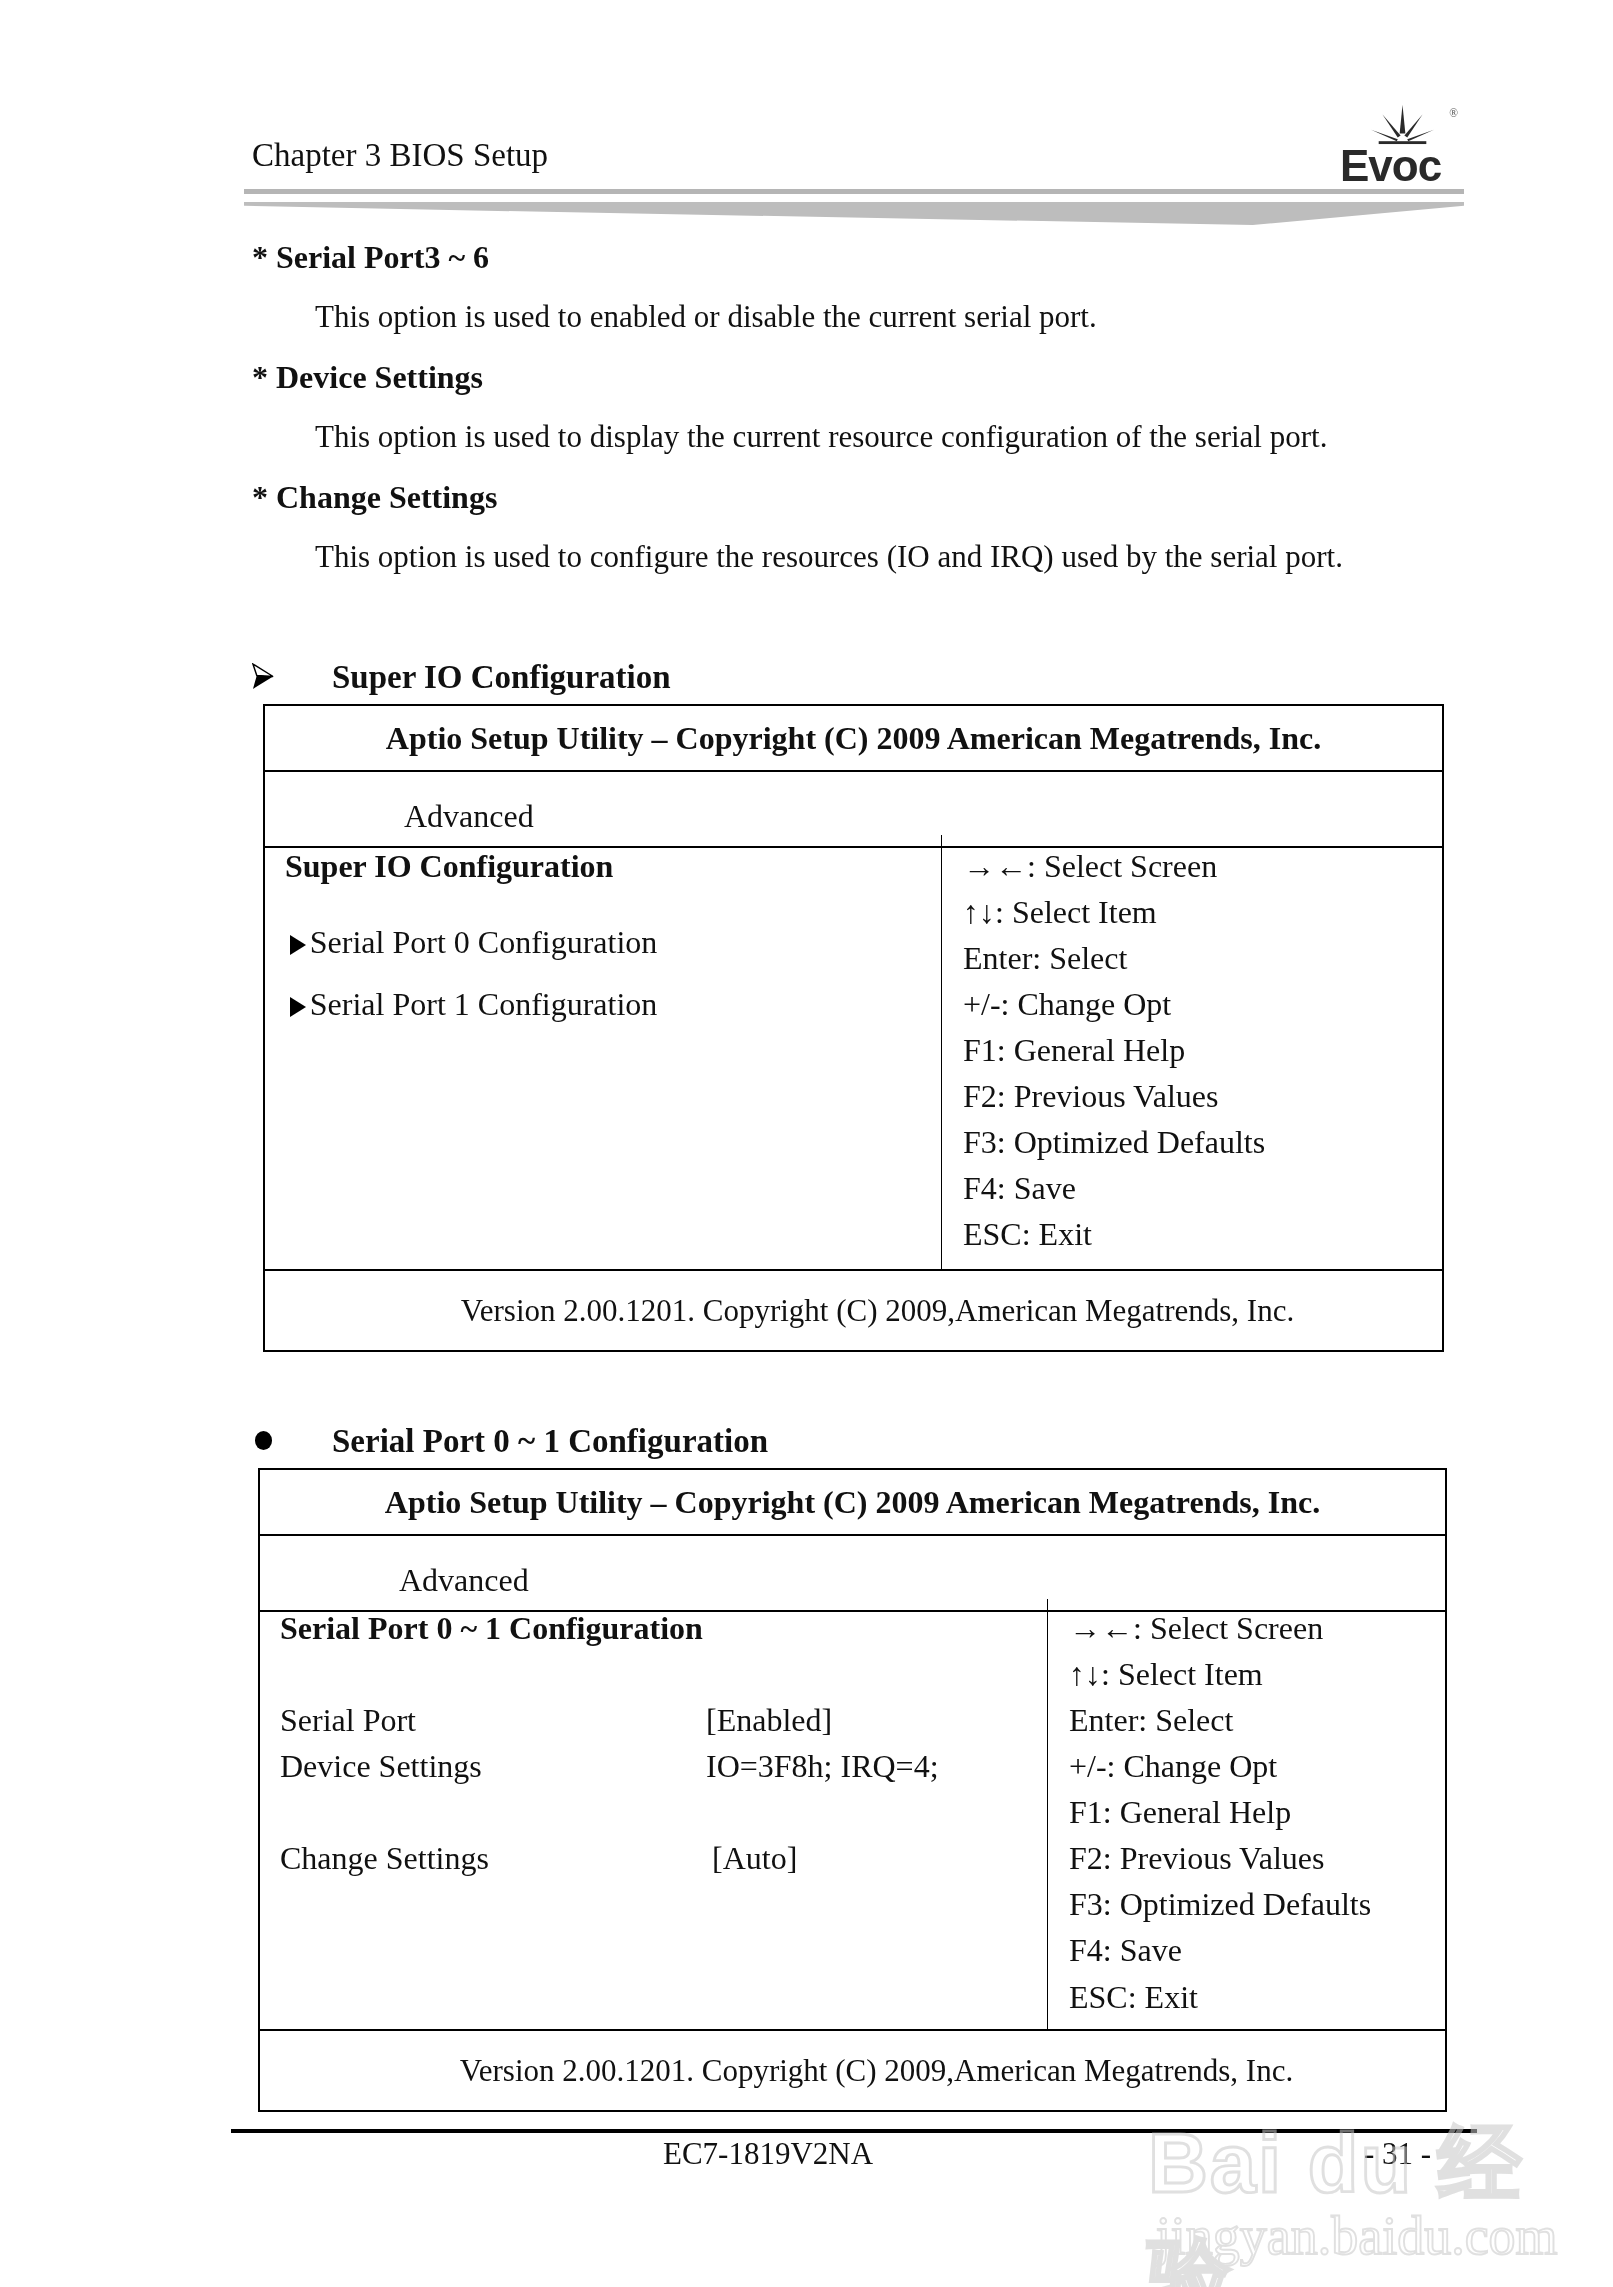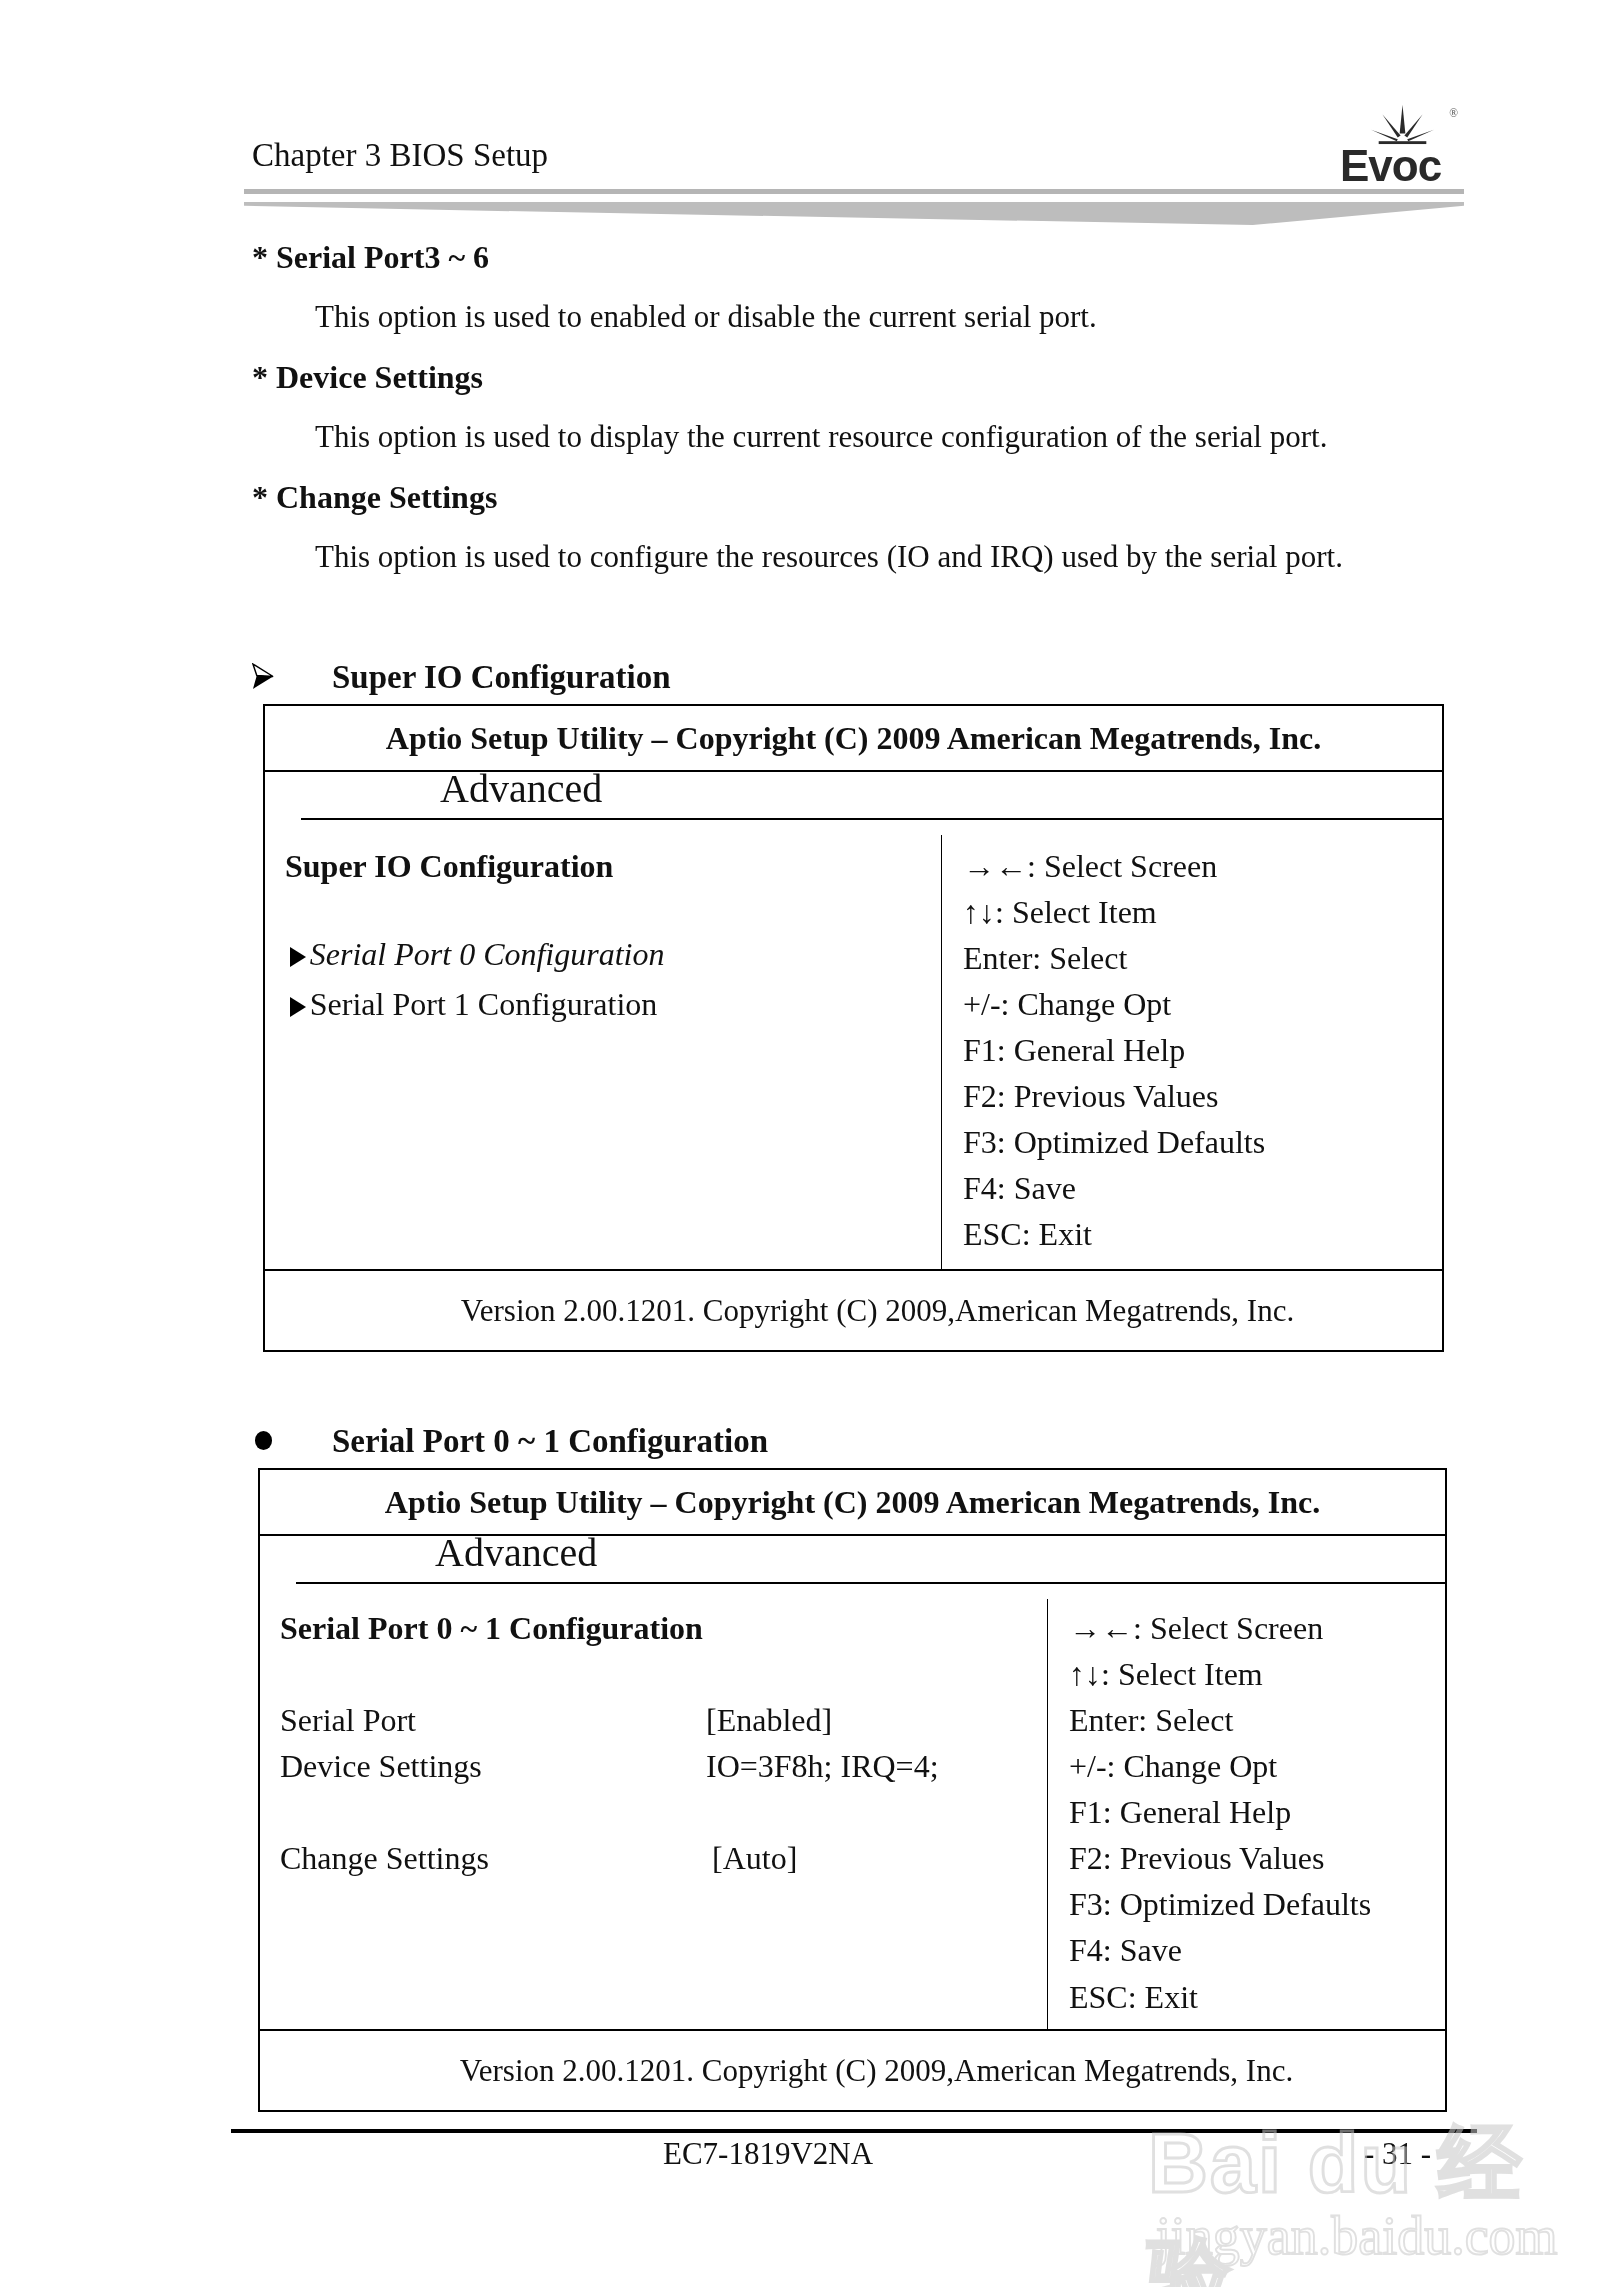--- a/index.html
+++ b/index.html
@@ -18,21 +18,21 @@
 
   .h-item { font-weight: bold; font-size: 32px; line-height: 38px; left: 252px; }
   .desc { font-size: 31px; line-height: 38px; left: 280px; margin-left: 35px; }
 
   .section-head { font-weight: bold; font-size: 33px; line-height: 38px; left: 332px; }
   .bullet-arrow { left: 252px; top: 663px; }
   .bullet-dot { left: 255px; top: 1431px; width: 17.3px; height: 19px; background: #000; border-radius: 50%; }
 
   .bios { border: 2.9px solid #000; box-sizing: border-box; }
   .bios .title-row { position: absolute; left: 0; right: 0; top: 0; height: 64px; border-bottom: 2.9px solid #000; text-align: center; font-weight: bold; font-size: 32px; line-height: 64px; }
-  .bios .tab-row { position: absolute; left: 0; right: 0; top: 48px; height: 64px; border-bottom: 2.9px solid #000; font-size: 40px; line-height: 69px; margin-left: 36px; }
+  .bios .tab-row { position: absolute; left: 0; right: 0; top: 76px; height: 64px; border-bottom: 2.9px solid #000; font-size: 32px; line-height: 69px; }
   .bios .tab-row span { position: absolute; left: 139px; }
   .bios .main { position: absolute; left: 0; top: 129px; }
   .bios .left { position: absolute; left: 0; top: 0; border-right: 1.9px solid #000; }
   .bios .right { position: absolute; top: 0; }
   .bios .foot { position: absolute; left: 0; right: 0; bottom: 0; border-top: 2.9px solid #000; text-align: center; font-size: 31px; padding-left: 48px; }
   .line { position: absolute; font-size: 32px; line-height: 38px; white-space: nowrap; }
   .bold { font-weight: bold; }
   .tri { display: inline-block; width: 0; height: 0; border-top: 10.6px solid transparent; border-bottom: 10.6px solid transparent; border-left: 16.3px solid #000; margin-right: 3.8px; vertical-align: -1.9px; }
 
   .foot-rule { left: 231px; top: 2129px; width: 1246px; height: 3.8px; background: #000; }
@@ -77,21 +77,21 @@
 <div class="abs section-head" style="top:658px;">Super IO Configuration</div>
 
 <div class="abs bios" style="left:263px; top:704px; width:1181px; height:648px;">
   <div class="title-row">Aptio Setup Utility – Copyright (C) 2009 American Megatrends, Inc.</div>
   <div class="tab-row">
     <span>Advanced</span>
   </div>
   <div class="main" style="width:1175px; height:434px;">
     <div class="left" style="width:676px; height:434px;">
       <div class="line bold" style="left:20px; top:11.5px;">Super IO Configuration</div>
-      <div class="line" style="left:25px; top:100px;font-style:italic;">
+      <div class="line" style="left:25px; top:88px;">
         <span class="tri"></span><span>Serial Port 0 Configuration</span>
       </div>
       <div class="line" style="left:25px; top:150px;">
         <span class="tri"></span><span>Serial Port 1 Configuration</span>
       </div>
     </div>
     <div class="right" style="left:678px; width:497px; height:434px;">
       <div class="line" style="left:20px; top:11.5px;">→←: Select Screen</div>
       <div class="line" style="left:20px; top:58px;">↑↓: Select Item</div>
       <div class="line" style="left:20px; top:104px;">Enter: Select</div>

